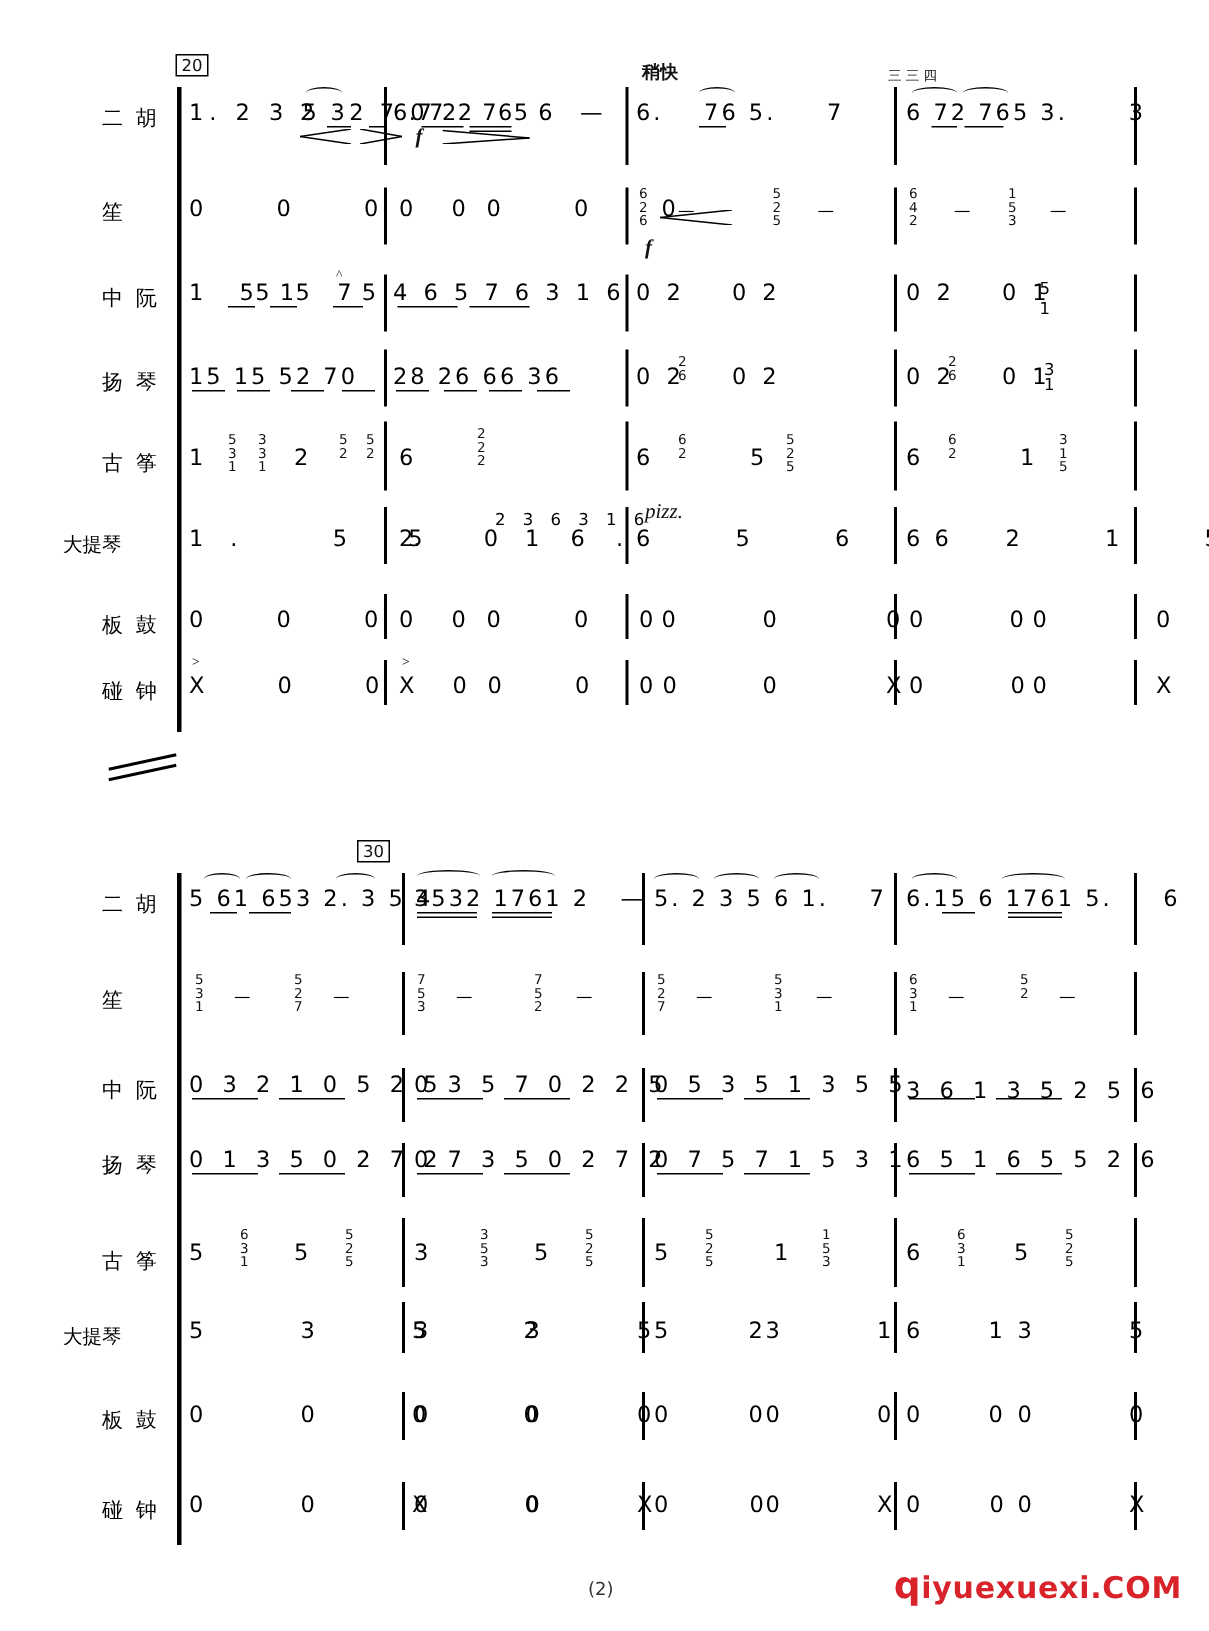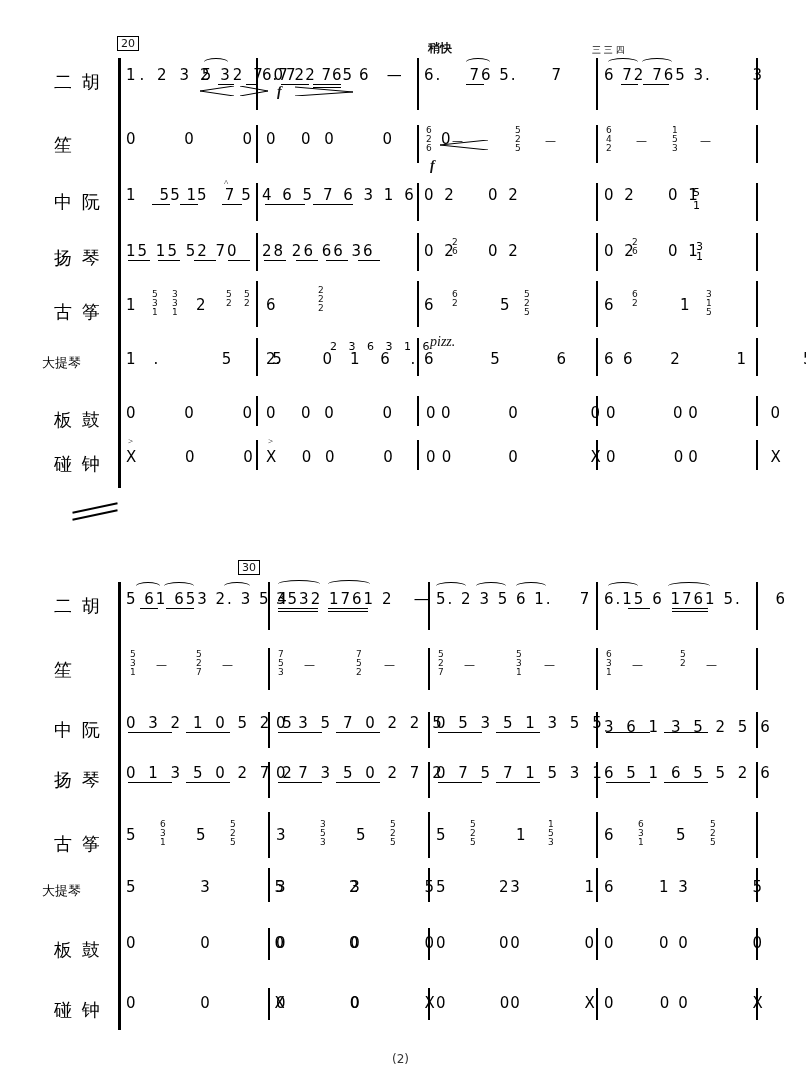--- a/index.html
+++ b/index.html
@@ -26,24 +26,24 @@
   .system {
     position: absolute;
     left: 0;
     width: 806px;
   }
   .sys1 { top: 28px; }
   .sys2 { top: 560px; }
 
   .inst-label {
     position: absolute;
-    left: 54px;
+    left: 68px;
     width: 66px;
     text-align: justify;
-    font-size: 18px;
+    font-size: 14px;
     letter-spacing: 2px;
     color: #000;
     font-family: "DejaVu Sans", sans-serif;
     white-space: nowrap;
   }
   .inst-label.wide { left: 42px; width: 76px; font-size: 13px; }
 
   
   .barline {
     position: absolute;
@@ -538,13 +538,16 @@
 
     <div class="inst-label" style="top:438px;">碰 钟</div>
     <div class="cell" style="left:126px; top:434px; letter-spacing:30px;">0 0 X 0</div>
     <div class="cell" style="left:276px; top:434px; letter-spacing:30px;">0 0 X 0</div>
     <div class="cell" style="left:436px; top:434px; letter-spacing:30px;">0 0 X 0</div>
     <div class="cell" style="left:604px; top:434px; letter-spacing:30px;">0 0 X 0</div>
   </div>
 
   <div class="pagenum">(2)</div>
 
+  <div class="watermark">
+    <span class="q">q</span><span class="rest">iyuexuexi.COM</span>
+  </div>
 </div>
 
 </body></html>

